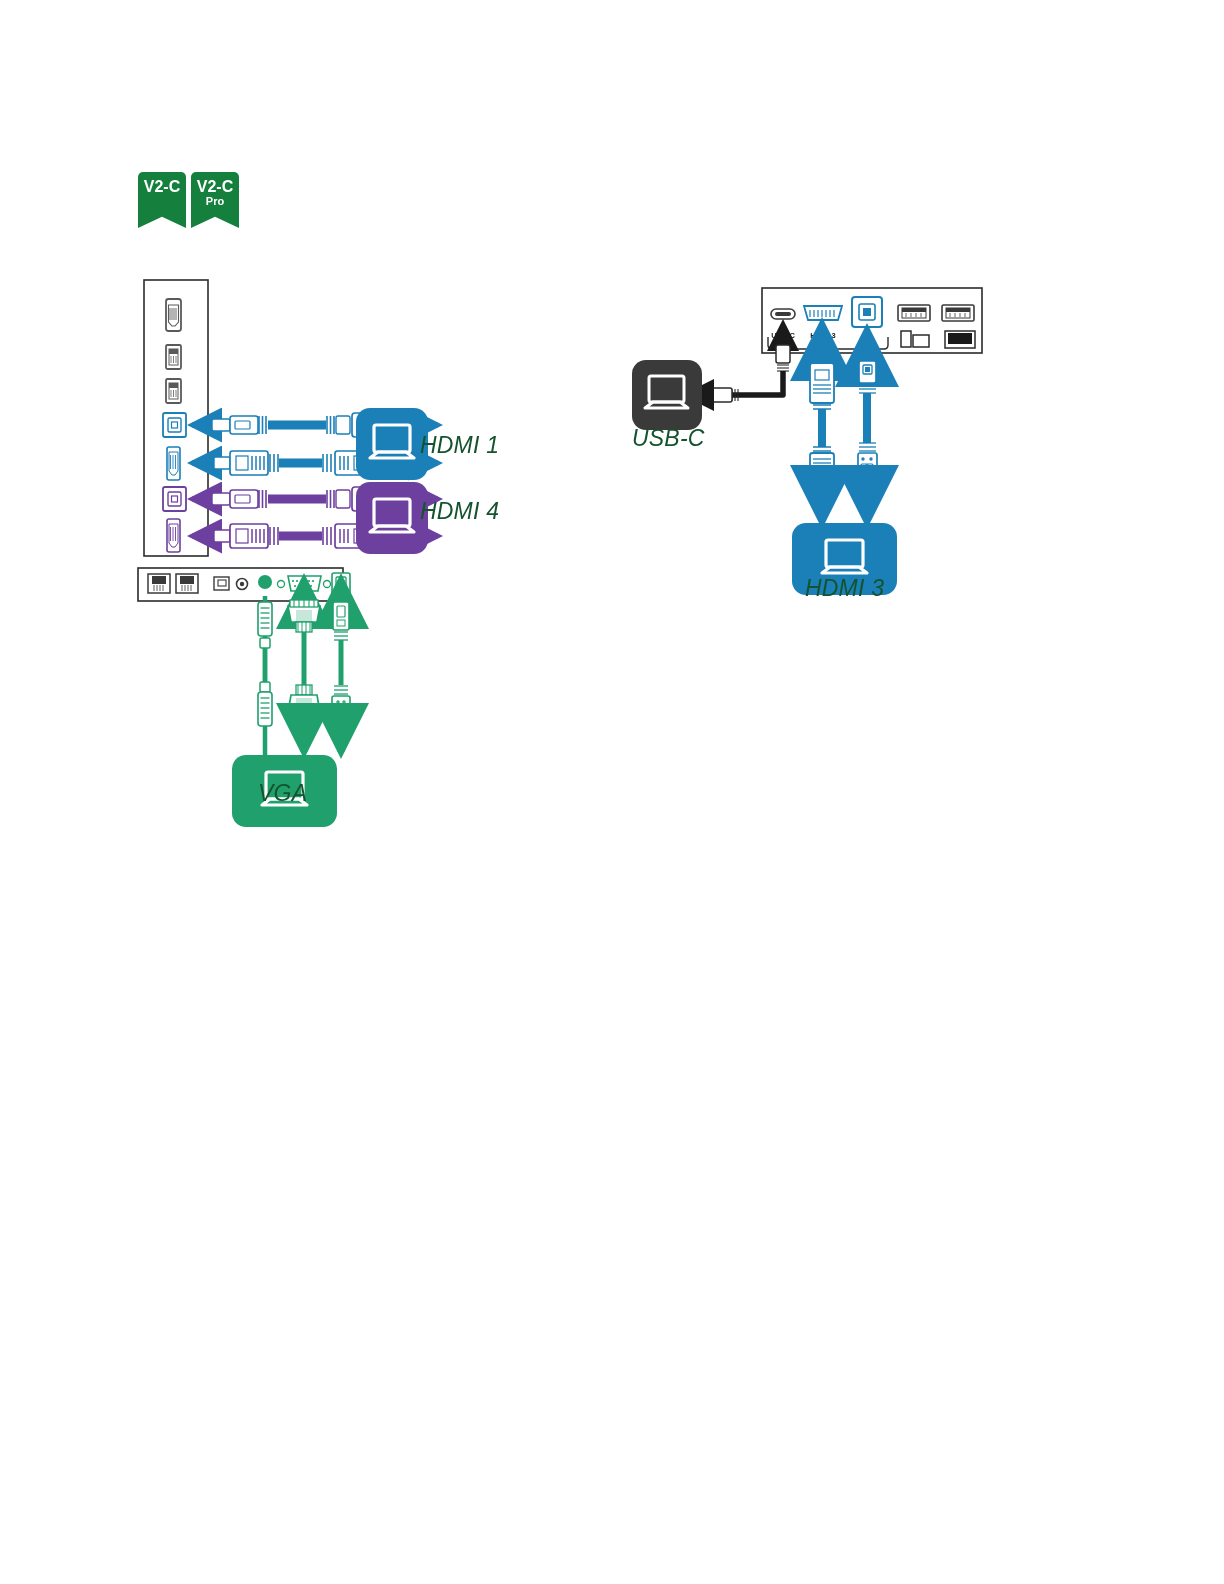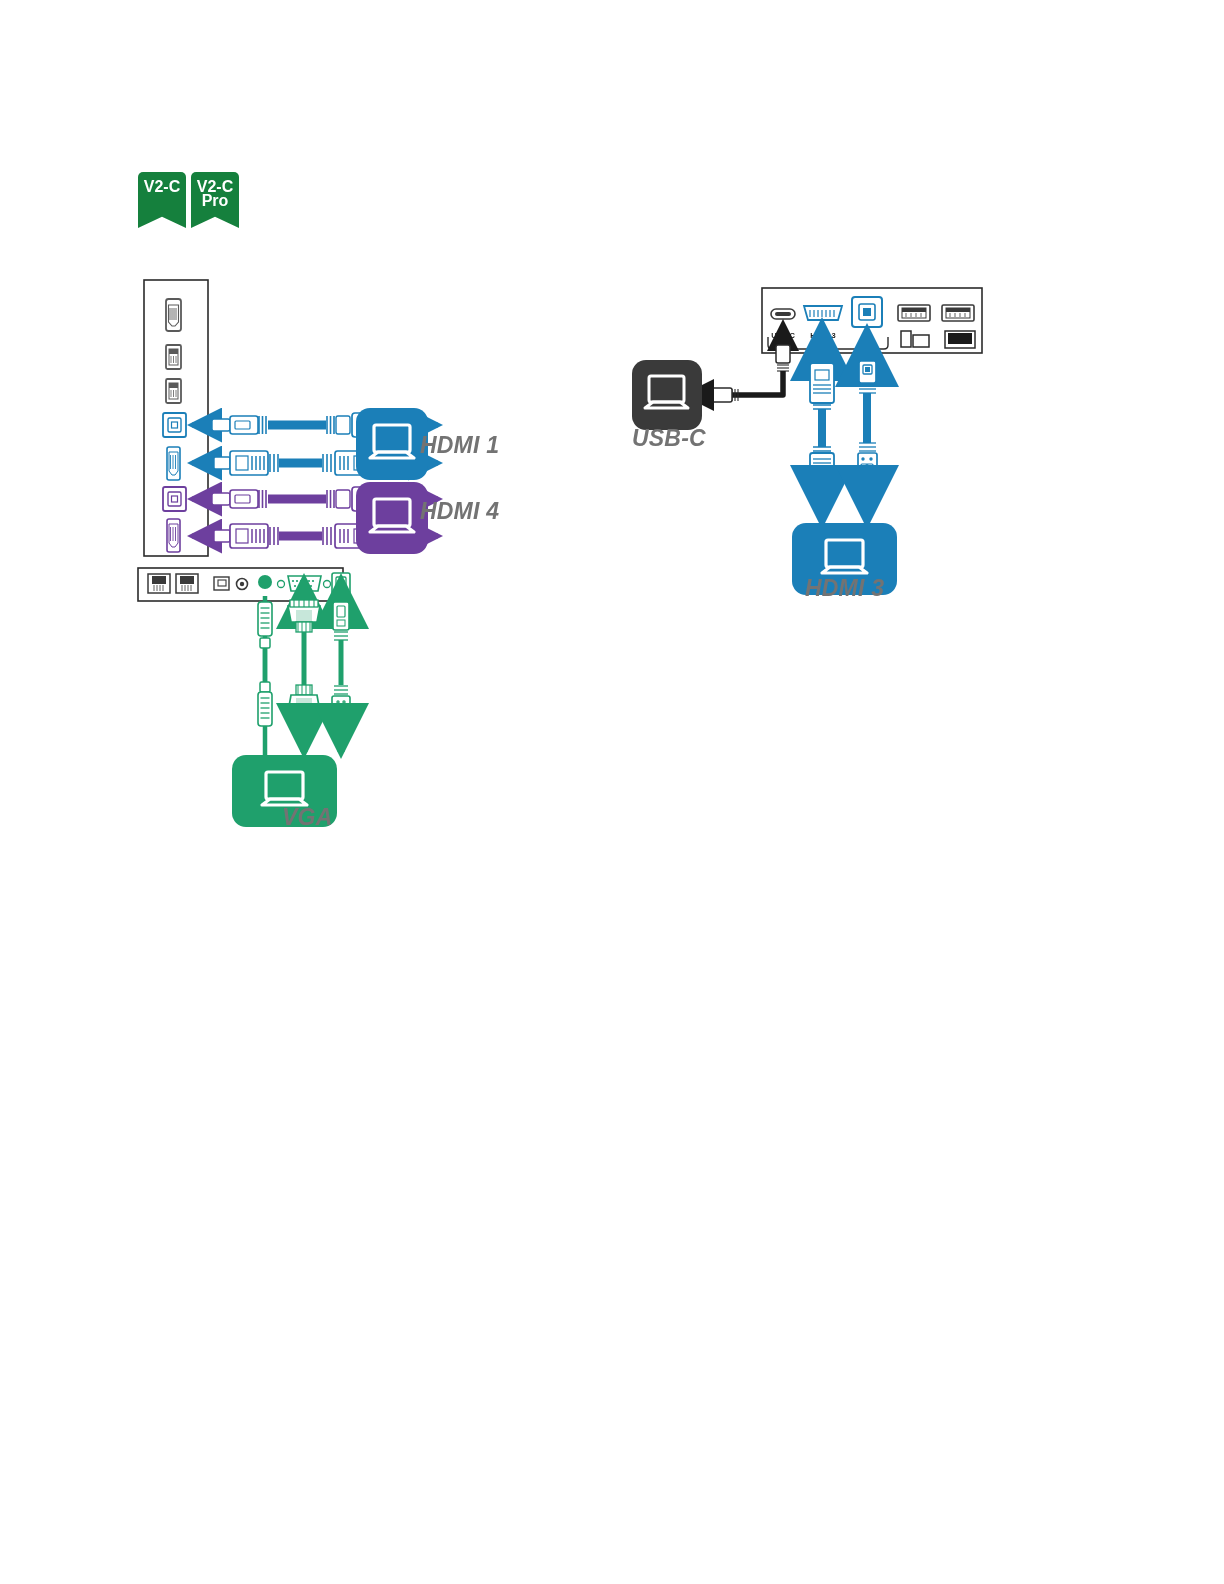--- a/index.html
+++ b/index.html
@@ -1,24 +1,24 @@
 <!DOCTYPE html>
 <html><head>
 <meta charset="utf-8">
 <style>
   html,body{margin:0;padding:0;background:#ffffff;}
   body{width:1224px;height:1584px;position:relative;font-family:"Liberation Sans",sans-serif;overflow:hidden;}
   .abs{position:absolute;}
-  .label{font-style:italic;font-weight:700;font-size:23px;color:#737373;white-space:nowrap;letter-spacing:.2px;}
+  .label{font-style:italic;font-weight:400;font-size:23px;color:#14532d;white-space:nowrap;letter-spacing:.2px;}
   .badges{position:absolute;left:138px;top:172px;display:flex;gap:5px;}
   .badge{width:48px;height:56px;position:relative;background:#15803d;
          clip-path:polygon(0 0,100% 0,100% 100%,50% 80%,0 100%);
          border-radius:5px 5px 0 0;display:flex;flex-direction:column;align-items:center;justify-content:flex-start;padding-top:6px;box-sizing:border-box;}
   .badge .b1{color:#fff;font-weight:bold;font-size:16px;line-height:17px;}
-  .badge .b2{color:#fff;font-weight:bold;font-size:16px;line-height:12px;}
+  .badge .b2{color:#fff;font-weight:bold;font-size:11px;line-height:12px;}
   svg{display:block;overflow:visible;}
 </style>
 </head>
 <body>
 
 <div class="badges">
   <div class="badge">
     <span class="b1">V2-C</span>
   </div>
   <div class="badge">
@@ -417,21 +417,21 @@
 
   <g>
     <rect x="102" y="195" width="105" height="72" rx="14" fill="#1fa06c"></rect>
     <g stroke="#fff" stroke-width="3.2" fill="none" stroke-linejoin="round">
       <rect x="136" y="212" width="37" height="27" rx="2"></rect>
       <path d="M132 245 L140 239 L169 239 L177 245 Z"></path>
     </g>
   </g>
 </svg>
 
-<div class="label abs" style="left:258px;top:804px;margin-left:24px;">VGA</div>
+<div class="label abs" style="left:258px;top:780px;">VGA</div>
 
 <svg class="abs" style="left:620px;top:275px;" width="380" height="330" viewBox="0 0 380 330">
   <defs>
     <marker id="arrBlueUp" markerWidth="8" markerHeight="8" refX="7" refY="4" orient="auto">
       <path d="M0,0 L8,4 L0,8 Z" fill="#1b7fb8"></path>
     </marker>
     <marker id="arrBlueDn" markerWidth="8" markerHeight="8" refX="7" refY="4" orient="auto">
       <path d="M0,0 L8,4 L0,8 Z" fill="#1b7fb8"></path>
     </marker>
     <marker id="arrBlackL" markerWidth="8" markerHeight="8" refX="7" refY="4" orient="auto">

